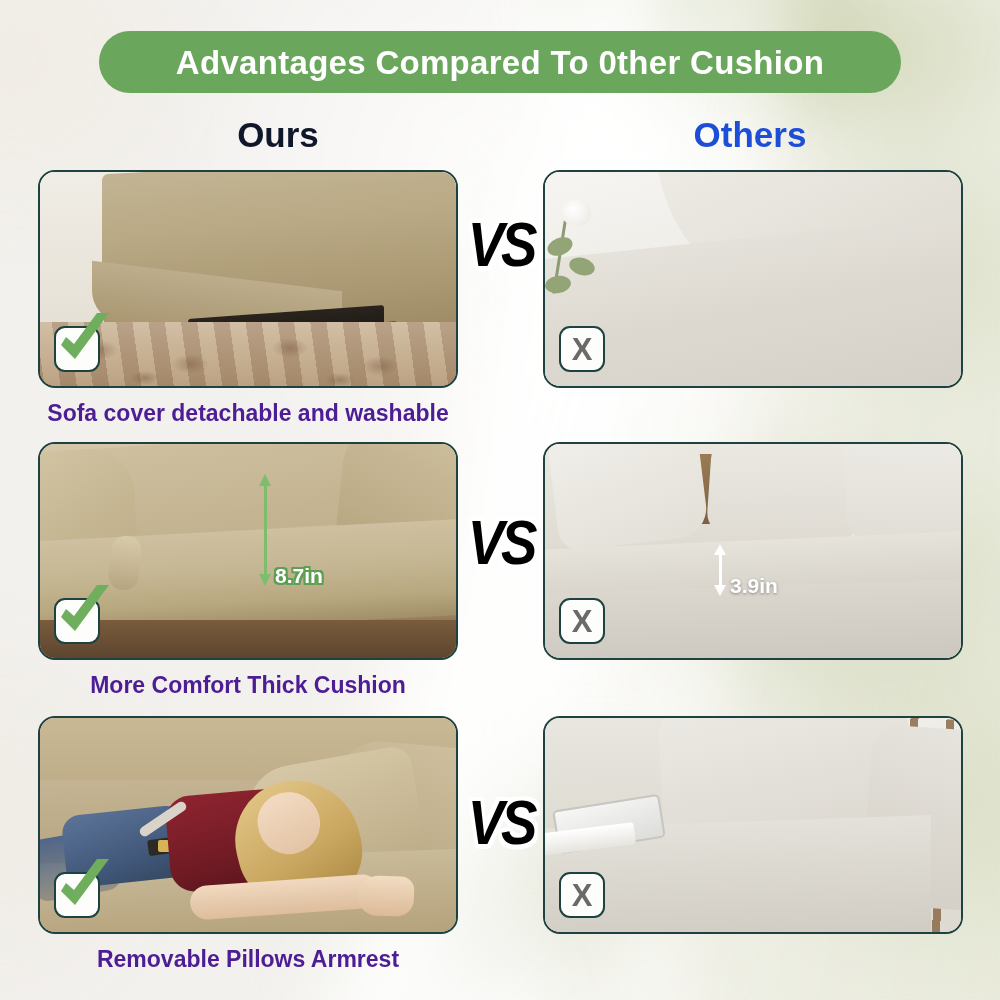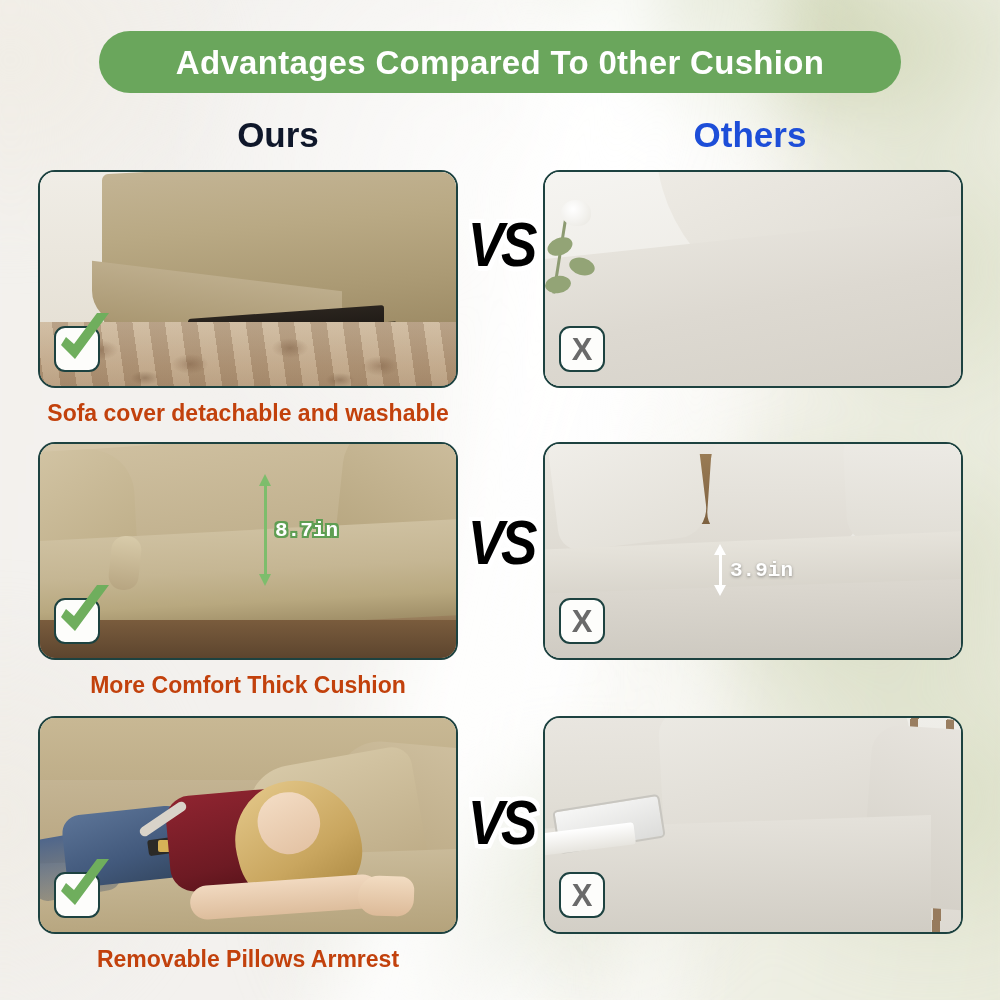--- a/index.html
+++ b/index.html
@@ -336,21 +336,21 @@
   }
   .mark.check{overflow:visible;}
   .mark.check svg{position:absolute;left:-9px;top:-17px;width:70px;height:64px;overflow:visible;}
   .mark.cross{display:flex;align-items:center;justify-content:center;}
   .mark.cross .x{
     font-size:31px;font-weight:bold;color:#6a6a6a;line-height:1;
     font-family:"Liberation Sans", sans-serif;
   }
 
   
-  .measure{position:absolute;z-index:3;display:flex;align-items:center;font-family:Liberation Mono, monospace;}
+  .measure{position:absolute;z-index:3;display:flex;align-items:flex-end;}
   .measure .arrow{position:relative;width:14px;height:100%;}
   .measure .shaft{position:absolute;left:6px;top:8px;bottom:8px;width:3px;border-radius:2px;}
   .measure .head{position:absolute;left:1px;width:0;height:0;border-left:6px solid transparent;border-right:6px solid transparent;}
   .measure .head.up{top:0;}
   .measure .head.dn{bottom:0;}
   .measure .val{font-size:21px;font-weight:bold;margin-left:3px;line-height:1;white-space:nowrap;}
 
   .m-ours .shaft{background:#7dbd6c;}
   .m-ours .head.up{border-bottom:12px solid #7dbd6c;}
   .m-ours .head.dn{border-top:12px solid #7dbd6c;}
@@ -369,21 +369,21 @@
     letter-spacing:-3px;line-height:1;
     font-family:"Liberation Sans", sans-serif;
     text-shadow:-3px 0 #fff,3px 0 #fff,0 -3px #fff,0 3px #fff,
                 -3px -3px #fff,3px -3px #fff,-3px 3px #fff,3px 3px #fff,
                 -3px 0 #fff,0 4px #fff;
     transform:scaleY(1.22) scaleX(1.05);
   }
 
   
   .caption{position:absolute;font-size:23px;line-height:1;z-index:5;}
-  .caption.left{left:38px;width:420px;text-align:center;color:#c2410c;font-weight:bold;}
+  .caption.left{left:38px;width:420px;text-align:center;color:#4c1d95;font-weight:bold;}
   .caption.right{left:543px;width:420px;text-align:center;color:#5a5c5e;font-weight:normal;}
 </style>
 </head>
 <body>
 
 <div id="bg">
   <div class="layer base"></div>
   <div class="layer plants"></div>
   <div class="layer warm"></div>
   <div class="layer glare"></div>

